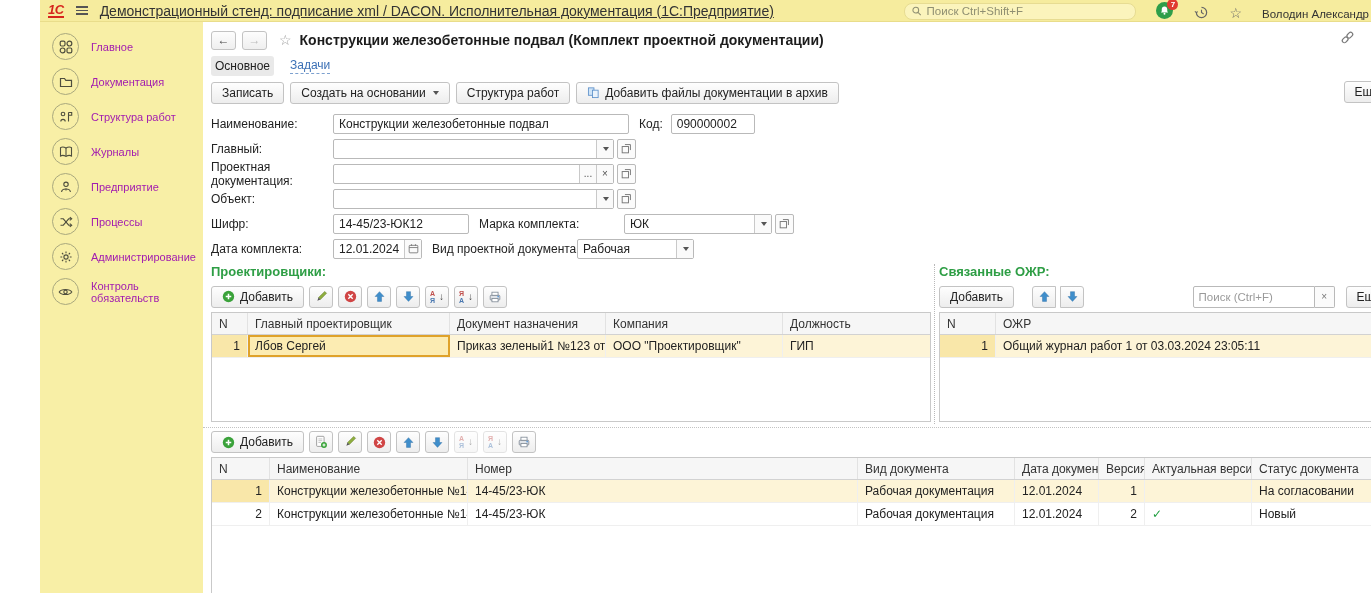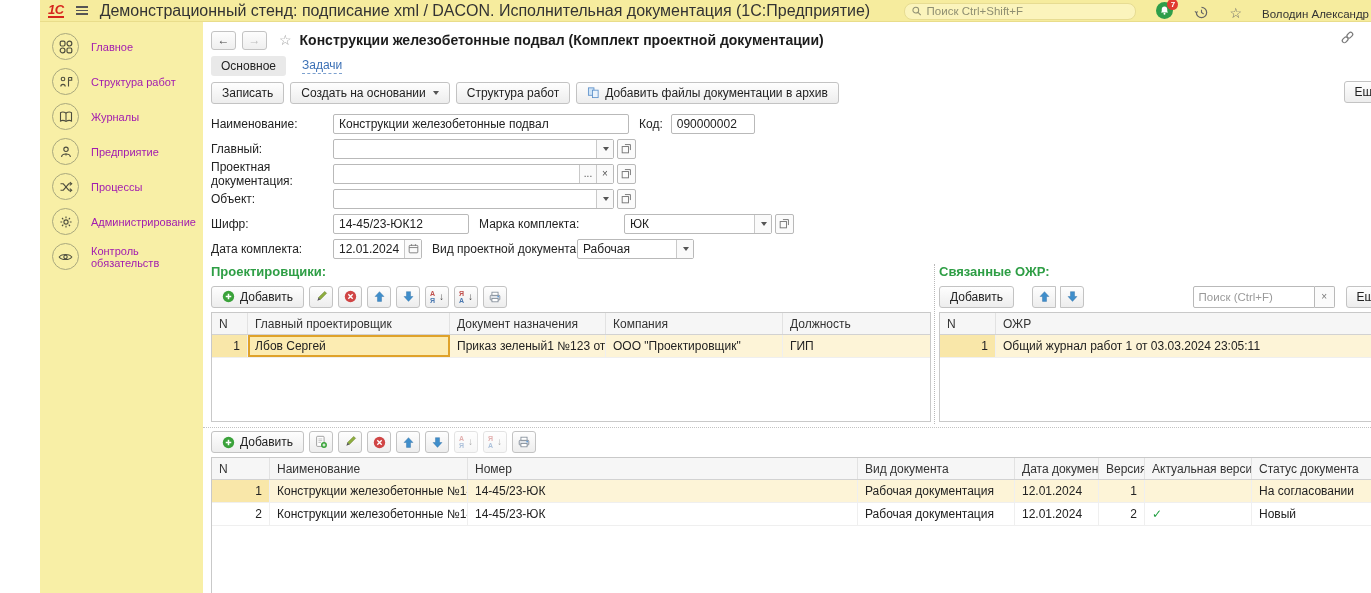--- a/index.html
+++ b/index.html
@@ -6,21 +6,21 @@
   html,body { width:1371px; height:593px; overflow:hidden;
     font-family:"Liberation Sans","DejaVu Sans",sans-serif; font-size:12px; color:#222; background:#fff; }
   .app { position:relative; width:1371px; height:593px;margin-left:40px; }
 
   
   .topbar { position:absolute; top:0; left:0; right:0; height:22px; background:#f6ec9e;
     border-bottom:1px solid #e9dd8b; display:flex; align-items:center; padding:0 8px; gap:10px; z-index:5; }
   .logo { color:#d6251d; font-weight:bold; font-size:13px; font-style:italic; letter-spacing:-0.5px; border-bottom:2px solid #d6251d; line-height:12px; }
   .burger { display:flex; flex-direction:column; gap:2px; cursor:pointer; padding:2px; }
   .burger i { display:block; width:12px; height:1.5px; background:#555; }
-  .tb-title { font-size:16px; color:#333; white-space:nowrap; }
+  .tb-title { font-size:14px; color:#333; white-space:nowrap;text-decoration:underline; }
   .tb-right { margin-left:auto; display:flex; align-items:flex-end; gap:20px; }
   .tb-search { display:flex; align-items:center; gap:4px; width:232px; height:17px; background:#fbf4bc;
     border:1px solid #e7dc92; border-radius:8px; padding:0 6px; }
   .tb-search input { border:none; outline:none; background:transparent; font-size:11.5px; color:#555; width:100%;
     font-family:"Liberation Sans","DejaVu Sans",sans-serif; }
   .tb-search input::placeholder { color:#8f8f72; }
   .bell-wrap { position:relative; width:18px; height:18px; cursor:pointer; }
   .bell-bg { width:17px; height:17px; border-radius:50%; background:#2f9e4a; display:flex; align-items:center; justify-content:center; }
   .badge { position:absolute; top:-3px; right:-4px; min-width:11px; height:11px; border-radius:6px; background:#e03c31;
     color:#fff; font-size:8px; line-height:11px; text-align:center; padding:0 2px; font-weight:bold; }
@@ -41,21 +41,21 @@
   .doc-header { display:flex; align-items:center; gap:6px; padding:7px 8px 0 8px; height:29px; }
   .nav-btn { width:25px; height:19px; border:1px solid #c3c3c3; border-radius:3px; background:linear-gradient(#fdfdfd,#efefef);
     display:flex; align-items:center; justify-content:center; font-size:12px; color:#444; cursor:pointer; }
   .nav-btn.disabled { color:#bdbdbd; cursor:default; }
   .doc-star { font-size:14px; color:#9c9c9c; margin:0 2px 0 6px; cursor:pointer; }
   .doc-title { font-size:14px; font-weight:bold; color:#1c1c1c; white-space:nowrap; }
   .win-controls { position:absolute; top:8px; right:12px; display:flex; gap:16px; align-items:center; z-index:4; }
   .win-ic { color:#7a7a7a; cursor:pointer; display:flex; align-items:center; font-size:14px; line-height:14px; }
 
   .tabs { display:flex; align-items:center; gap:16px; padding:6px 8px 3px 8px; height:27px; }
-  .tab-active { background:#e9e9e9; border-radius:3px; padding:3px 10px; color:#222; cursor:pointer; }
+  .tab-active { background:#e9e9e9; border-radius:3px; padding:3px 4px; color:#222; cursor:pointer; }
   .tab-link { color:#3b70b5; border-bottom:1px dashed #7da1cf; cursor:pointer; padding-bottom:1px; }
 
   .cmdbar { display:flex; align-items:center; gap:6px; padding:3px 8px 4px 8px; height:30px; position:relative; }
   .btn { height:22px; border:1px solid #c3c3c3; border-radius:3px; background:linear-gradient(#fefefe,#ededed);
     padding:0 10px; font-size:12px; color:#222; display:inline-flex; align-items:center; gap:5px; cursor:pointer; white-space:nowrap;
     font-family:"Liberation Sans","DejaVu Sans",sans-serif; }
   .caret { width:0; height:0; border-left:3.5px solid transparent; border-right:3.5px solid transparent; border-top:4px solid #555; margin-left:2px; }
   .btn-more-top { position:absolute; right:8px; top:3px; }
 
   
@@ -172,20 +172,28 @@
           <rect x="1.2" y="1.2" width="4.8" height="4.8" rx="1.4"></rect>
             <rect x="8" y="1.2" width="4.8" height="4.8" rx="2.4"></rect>
           <rect x="1.2" y="8" width="4.8" height="4.8" rx="2.4"></rect>
             <rect x="8" y="8" width="4.8" height="4.8" rx="1.4"></rect>
         </svg>
         </span>
       <span class="sb-label">Главное</span>
     </div>
     <div class="sb-item">
       <span class="sb-circ">
+        <svg width="14" height="14" viewBox="0 0 14 14" fill="none" stroke="currentColor" stroke-width="1.2">
+          <path d="M1.5 3.5 h4 l1.3 1.8 H12.5 v6.2 H1.5 z"></path>
+        </svg>
+        </span>
+      <span class="sb-label">Документация</span>
+    </div>
+    <div class="sb-item">
+      <span class="sb-circ">
         <svg width="14" height="14" viewBox="0 0 14 14" fill="none" stroke="currentColor" stroke-width="1.1">
           <circle cx="4" cy="4" r="1.8"></circle>
             <path d="M1.8 11.5 c0 -2.8 4.4 -2.8 4.4 0"></path>
           <path d="M9.5 2.5 v9 M9.5 2.5 h3.2 v2.8 h-3.2"></path>
         </svg>
         </span>
       <span class="sb-label">Структура работ</span>
     </div>
     <div class="sb-item">
       <span class="sb-circ">

